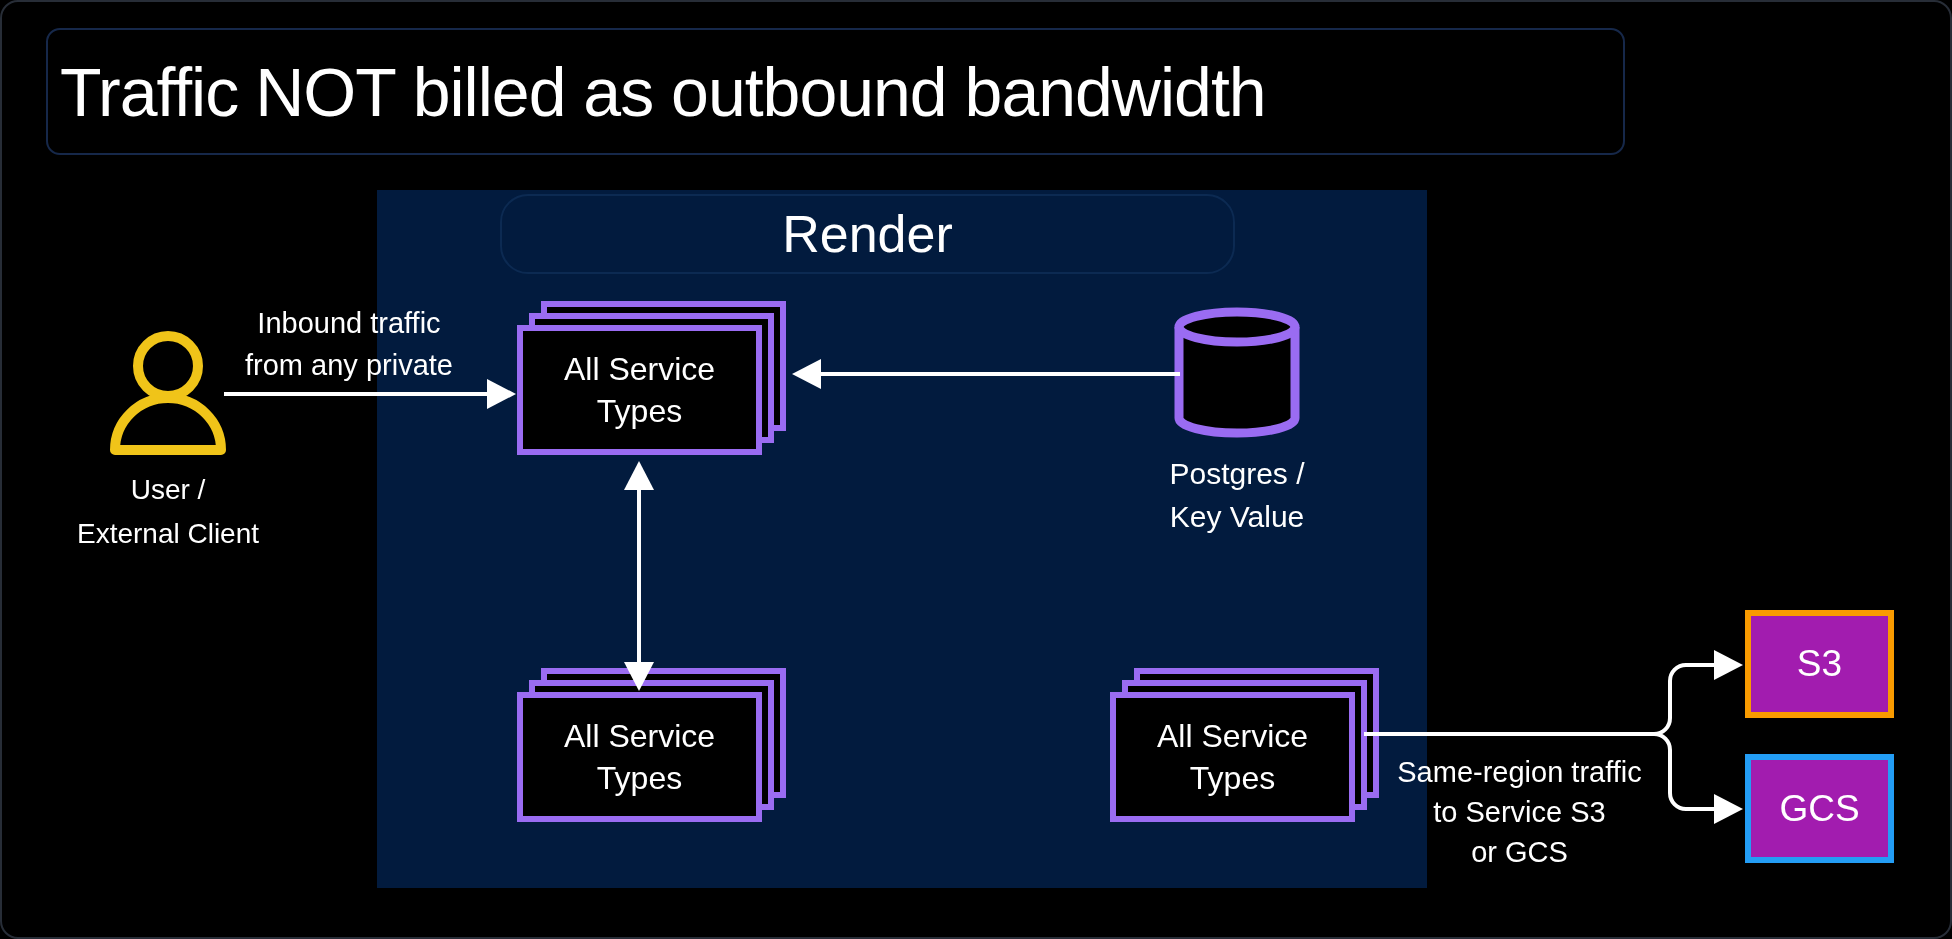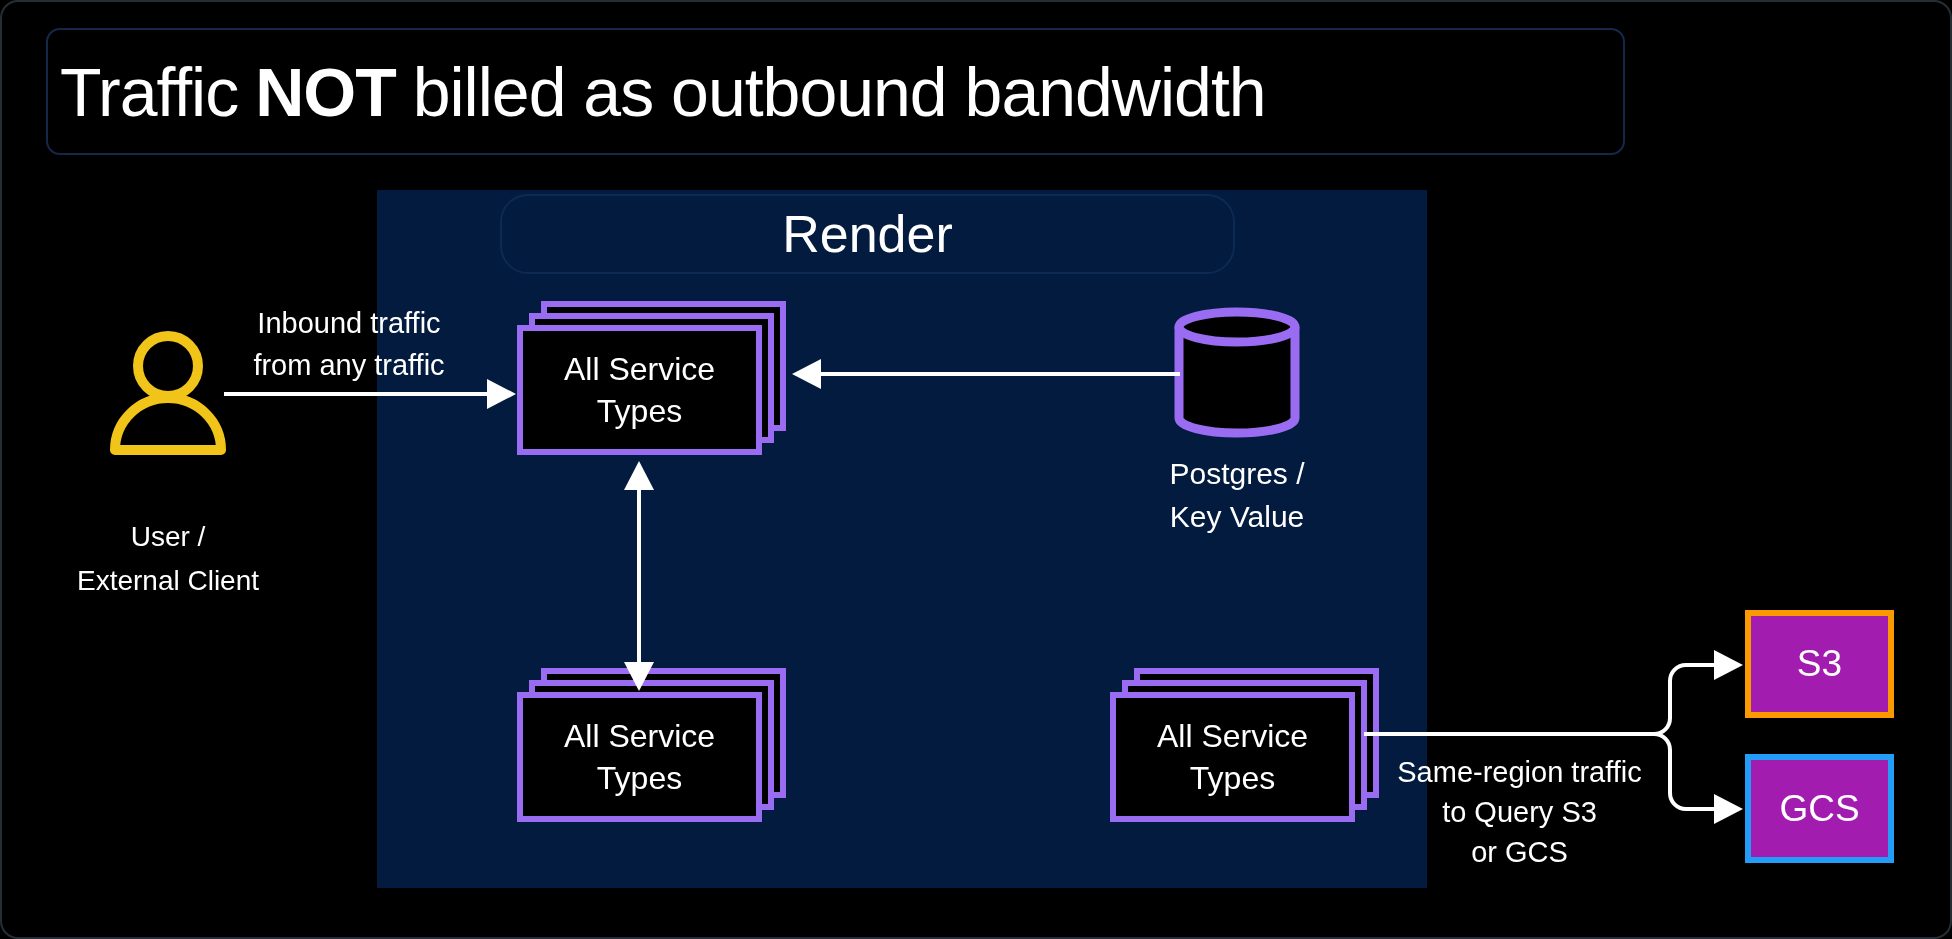--- a/index.html
+++ b/index.html
@@ -8,21 +8,21 @@
     border:2px solid #272d37;border-radius:18px;box-sizing:border-box;overflow:hidden;
     font-family:"Liberation Sans","DejaVu Sans",sans-serif;color:#fff;
   }
   
   .title-box{
     position:absolute;left:44px;top:26px;width:1579px;height:127px;
     border:2px solid #16284a;border-radius:14px;box-sizing:border-box;
     display:flex;align-items:center;padding-left:12px;
   }
   .title-text{font-size:68px;letter-spacing:-1px;white-space:nowrap;}
-  .title-emphasis{font-weight:700;margin:8px 17px;text-align:right;}
+  .title-emphasis{font-weight:400;margin:8px 17px;text-align:right;}
   
   .render-region{position:absolute;left:375px;top:188px;width:1050px;height:698px;background:#021b3e;}
   .render-label-box{
     position:absolute;left:498px;top:192px;width:735px;height:80px;
     border:2px solid #0c2a52;border-radius:28px;box-sizing:border-box;
     display:flex;align-items:center;justify-content:center;font-size:52px;
   }
   
   .card{
     position:absolute;width:245px;height:130px;background:#000;
@@ -36,21 +36,21 @@
     display:flex;align-items:center;justify-content:center;font-size:37px;
   }
   .s3-box{top:608px;height:108px;border:6px solid #f99b00;}
   .gcs-box{top:752px;height:109px;border:6px solid #239df5;}
   
   .lbl{position:absolute;font-size:29px;line-height:42px;text-align:center;}
   .lbl-inbound{left:198px;top:300px;width:298px;}
   .lbl-query{left:816px;top:386px;width:300px;line-height:41px;}
   .lbl-private{left:340px;top:512px;width:277px;text-align:right;line-height:45px;}
   .lbl-storage{left:1390px;top:750px;width:255px;line-height:40px;text-align:center;}
-  .lbl-user{left:40px;top:466px;width:252px;line-height:44px;font-size:28px;margin-top:47px;}
+  .lbl-user{left:40px;top:466px;width:252px;line-height:44px;font-size:28px;}
   .lbl-database{left:1110px;top:450px;width:250px;font-size:30px;line-height:43px;}
   
   .overlay{position:absolute;left:0;top:0;pointer-events:none;}
 </style>
 </head>
 <body>
 
 <div class="canvas">
 
   <div class="title-box">
@@ -135,24 +135,24 @@
     <div>External Client</div>
   </div>
 
   <div class="lbl lbl-database">
     <div>Postgres /</div>
     <div>Key Value</div>
   </div>
 
   <div class="lbl lbl-inbound">
     <div>Inbound traffic</div>
-    <div>from any traffic</div>
+    <div>from any private</div>
   </div>
 
 
 
   <div class="lbl lbl-storage">
     <div>Same-region traffic</div>
-    <div>to Query S3</div>
+    <div>to Service S3</div>
     <div>or GCS</div>
   </div>
 
 </div>
 
 </body></html>

